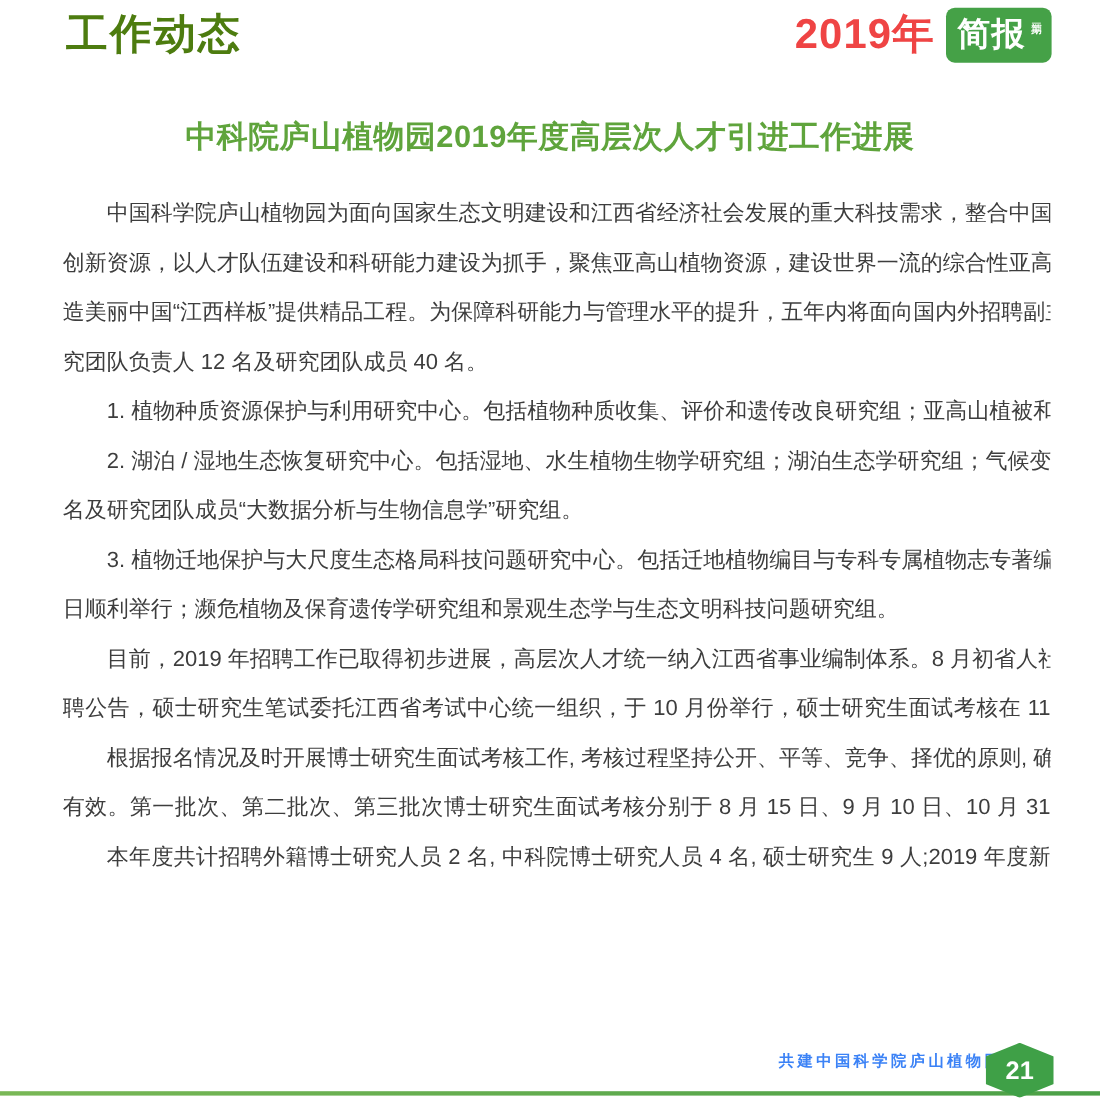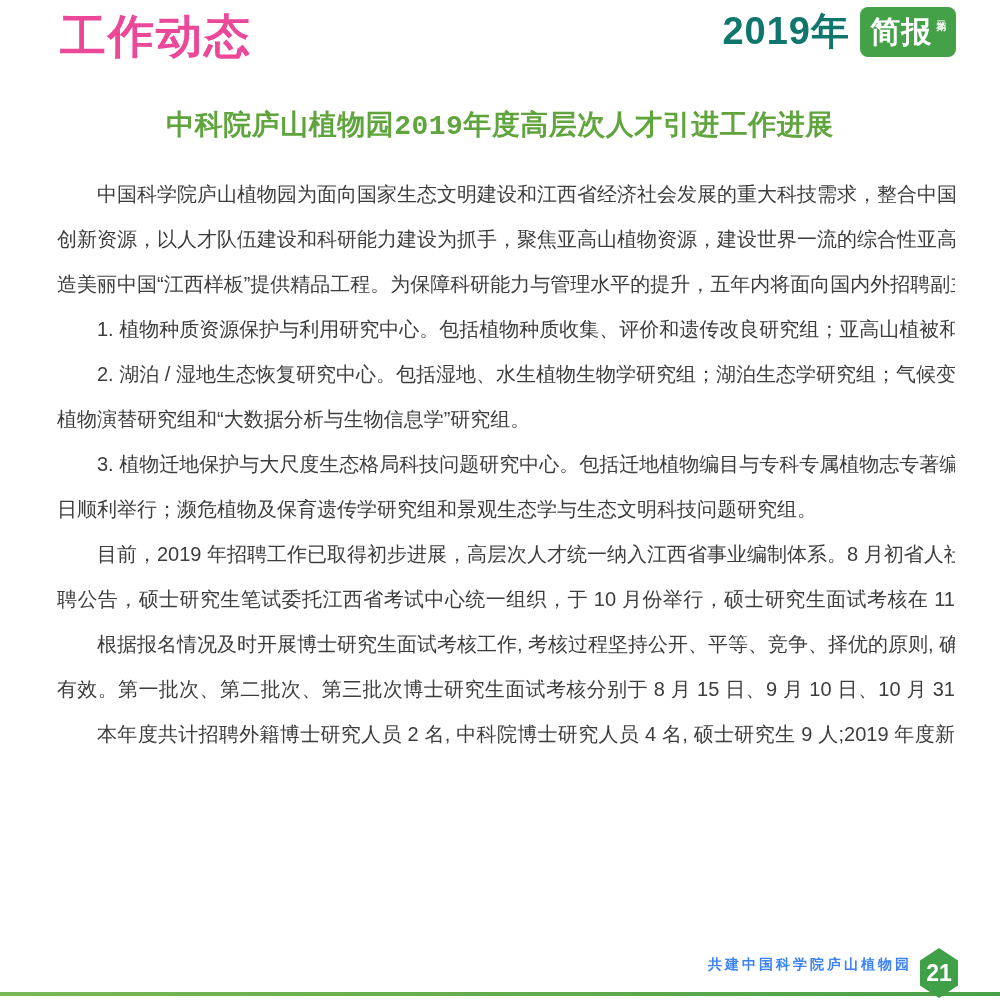--- a/index.html
+++ b/index.html
@@ -7,48 +7,47 @@
     width:1000px;height:1000px;background:#ffffff;position:relative;
     font-family:"Liberation Sans","DejaVu Sans",sans-serif;
     overflow:hidden;
   }
   .page{position:absolute;inset:0;}
 
   
   .section-title{
     position:absolute;left:60px;top:6px;
     font-family:"Liberation Serif","DejaVu Serif",serif;
-    font-weight:bold;font-size:46px;color:#ec4899;letter-spacing:2px;
+    font-weight:bold;font-size:38px;color:#4d7c0f;letter-spacing:2px;
   }
   .masthead{
     position:absolute;right:44px;top:6px;
     display:flex;align-items:center;gap:10px;
   }
   .masthead-year{
-    font-size:38px;font-weight:bold;color:#0f766e;letter-spacing:1px;
+    font-size:38px;font-weight:bold;color:#ef4444;letter-spacing:1px;
   }
   .briefing-badge{
     width:96px;height:50px;background:#45a147;border-radius:8px;
     display:flex;align-items:center;justify-content:center;gap:3px;
     box-sizing:border-box;padding:0 0;
   }
   .briefing-label{
     color:#ffffff;font-weight:bold;font-size:30px;letter-spacing:1px;line-height:1;
   }
   .issue-label{
     color:#ffffff;font-size:10px;line-height:1.05;
     writing-mode:vertical-rl;text-orientation:upright;height:38px;
   }
 
   
   .article-title{
     position:absolute;left:0;right:0;top:106px;margin:0;
     text-align:center;font-size:28px;font-weight:bold;color:#5fa43c;
     letter-spacing:0.5px;
-    font-family:Liberation Mono, monospace;
   }
   .article-body{
     position:absolute;left:57px;top:172px;width:898px;
     font-size:20px;color:#3d3d3d;
   }
   .line{
     height:45px;line-height:45px;white-space:nowrap;
     text-align:justify;text-align-last:justify;
     overflow:hidden;
   }
@@ -58,21 +57,21 @@
   
   .footer-text{
     position:absolute;right:88px;top:956px;
     font-size:14px;font-weight:bold;color:#3b82f6;letter-spacing:3px;
   }
   .footer-rule{
     position:absolute;left:0;right:0;top:992px;height:4px;
     background:linear-gradient(90deg,#79b856,#4ba047);
   }
   .page-number-badge{
-    position:absolute;right:42px;top:948px;width:38px;height:50px;
+    position:absolute;right:42px;top:948px;width:62px;height:50px;
     background:#3fa047;
     clip-path:polygon(50% 0,100% 25%,100% 75%,50% 100%,0 75%,0 25%);
     display:flex;align-items:center;justify-content:center;
   }
   .page-number-badge span{
     color:#ffffff;font-size:23px;font-weight:bold;
   }
 </style>
 </head>
 <body>
@@ -90,23 +89,24 @@
       </span>
     </div>
   </header>
 
   <h1 class="article-title">中科院庐山植物园2019年度高层次人才引进工作进展</h1>
 
   <main class="article-body" id="article-body">
       <div class="line first">中国科学院庐山植物园为面向国家生态文明建设和江西省经济社会发展的重大科技需求，整合中国科学院及江西省</div>
       <div class="line">创新资源，以人才队伍建设和科研能力建设为抓手，聚焦亚高山植物资源，建设世界一流的综合性亚高山植物园，为打</div>
       <div class="line">造美丽中国“江西样板”提供精品工程。为保障科研能力与管理水平的提升，五年内将面向国内外招聘副主任 1 名、研</div>
+      <div class="line last">究团队负责人 12 名及研究团队成员 40 名。</div>
       <div class="line first">1. 植物种质资源保护与利用研究中心。包括植物种质收集、评价和遗传改良研究组；亚高山植被和特有植物研究组；</div>
       <div class="line first">2. 湖泊 / 湿地生态恢复研究中心。包括湿地、水生植物生物学研究组；湖泊生态学研究组；气候变化与湖泊 / 湿地</div>
-      <div class="line last">植物演替研究组和“大数据分析与生物信息学”研究组。</div>
+      <div class="line last">名及研究团队成员“大数据分析与生物信息学”研究组。</div>
       <div class="line first">3. 植物迁地保护与大尺度生态格局科技问题研究中心。包括迁地植物编目与专科专属植物志专著编研组；森林生态</div>
       <div class="line last">日顺利举行；濒危植物及保育遗传学研究组和景观生态学与生态文明科技问题研究组。</div>
       <div class="line first">目前，2019 年招聘工作已取得初步进展，高层次人才统一纳入江西省事业编制体系。8 月初省人社厅官网发布了招</div>
       <div class="line last">聘公告，硕士研究生笔试委托江西省考试中心统一组织，于 10 月份举行，硕士研究生面试考核在 11 月份完成。</div>
       <div class="line first">根据报名情况及时开展博士研究生面试考核工作, 考核过程坚持公开、平等、竞争、择优的原则, 确保面试客观、公正、</div>
       <div class="line last">有效。第一批次、第二批次、第三批次博士研究生面试考核分别于 8 月 15 日、9 月 10 日、10 月 31 日顺利举行。</div>
       <div class="line first last">本年度共计招聘外籍博士研究人员 2 名, 中科院博士研究人员 4 名, 硕士研究生 9 人;2019 年度新组建 4 个课题组。</div>
     </main>
 
   <footer>

